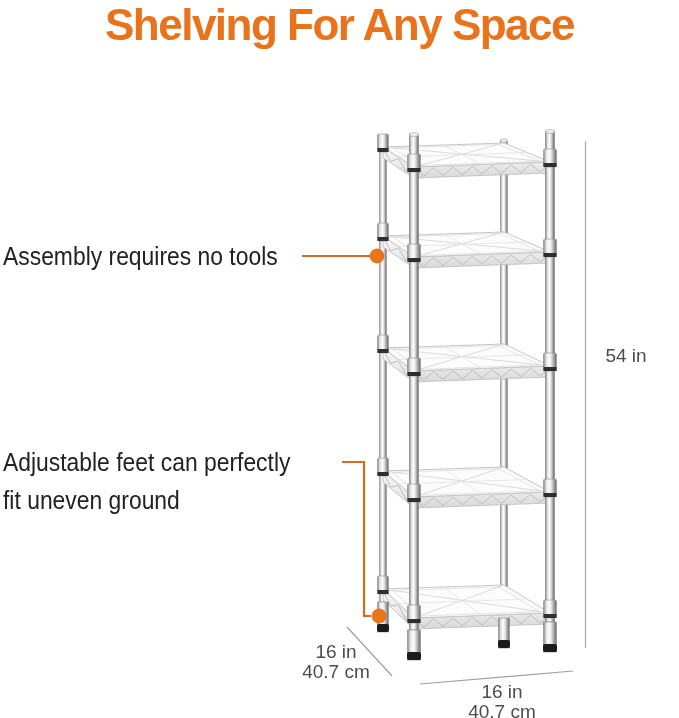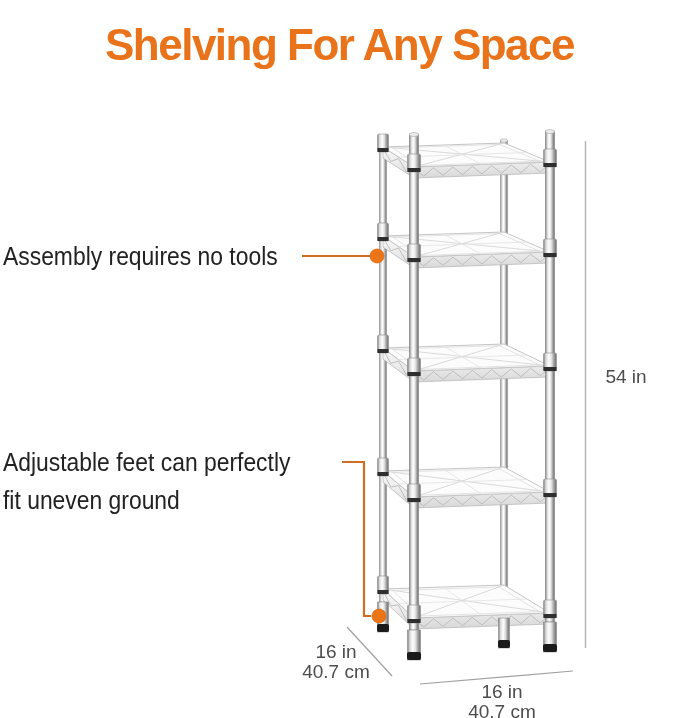--- a/index.html
+++ b/index.html
@@ -10,37 +10,36 @@
     overflow:hidden;
     font-family:"Liberation Sans","DejaVu Sans",sans-serif;
   }
   svg.scene{position:absolute;left:0;top:0;}
   .page-title{
     position:absolute;left:0;top:0;width:679px;
     text-align:center;
     font-size:44px;font-weight:bold;letter-spacing:-1.5px;
     color:#E8731A;
     white-space:nowrap;
-    margin-top:20px;
   }
   .callout{
     position:absolute;left:3px;
     font-size:26px;color:#222222;
     transform:scaleX(.88);transform-origin:left top;
     white-space:nowrap;
   }
   .callout-1{top:241px;line-height:30px;}
   .callout-2{top:443px;line-height:38px;}
   .callout-2 span{display:block;}
   .dim-label{
     position:absolute;
     font-size:19px;line-height:20px;color:#4d4d4d;
     text-align:center;white-space:nowrap;
   }
-  .dim-height{left:576px;top:367px;width:100px;}
+  .dim-height{left:576px;top:346px;width:100px;}
   .dim-depth{left:276px;top:642px;width:120px;}
   .dim-width{left:442px;top:682px;width:120px;}
 </style>
 </head>
 <body>
 
 <div class="canvas">
 
   <svg class="scene" width="679" height="718" viewBox="0 0 679 718">
     <defs>

